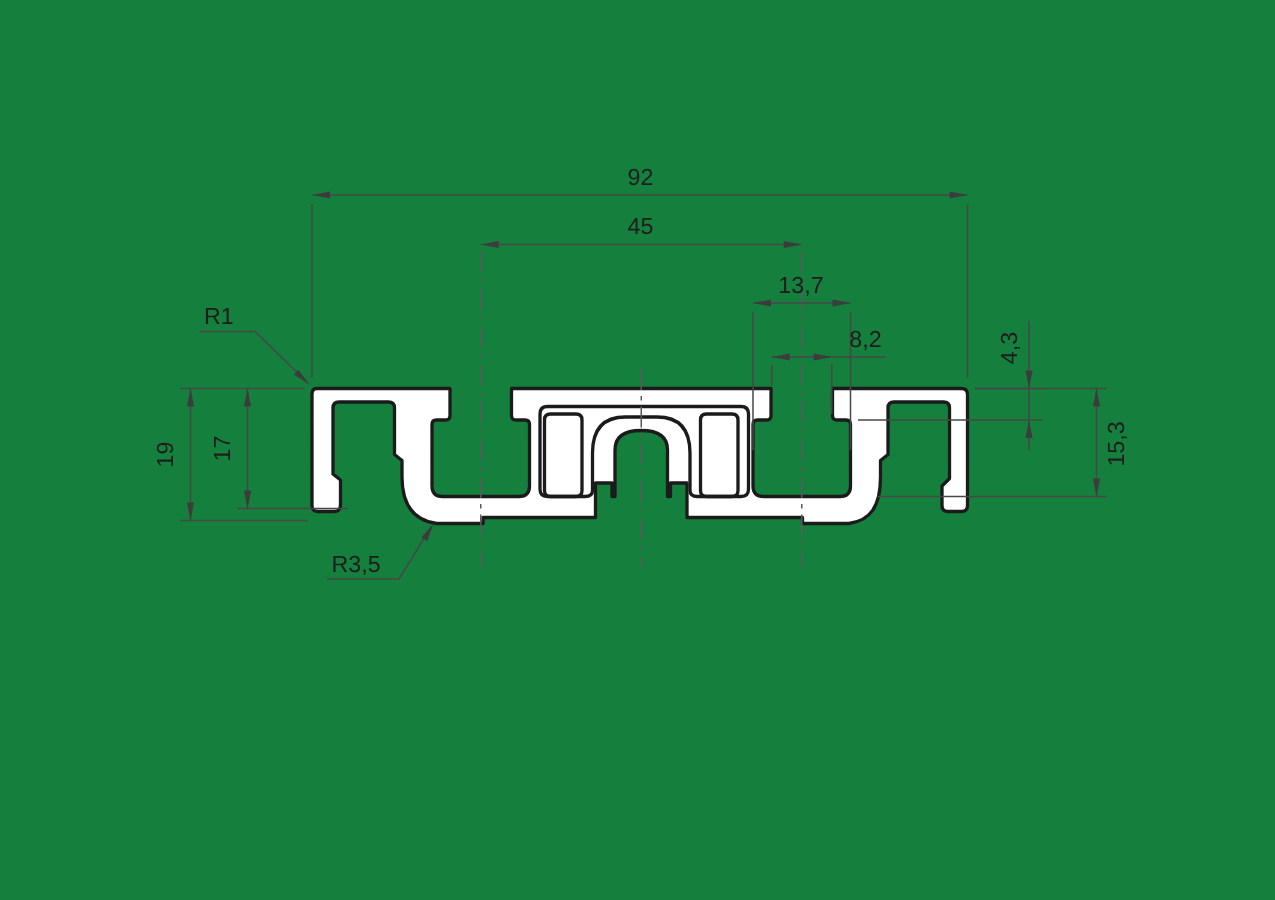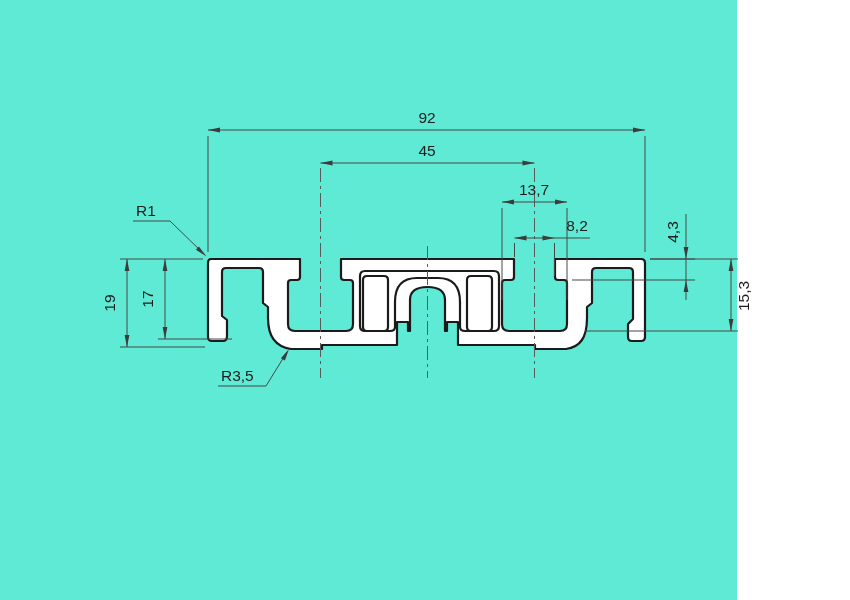--- a/index.html
+++ b/index.html
@@ -1,16 +1,16 @@
 <!DOCTYPE html>
 <html><head>
 <meta charset="utf-8">
 <style>
   html,body{margin:0;padding:0;background:#ffffff;}
-  .page{width:737px;height:600px;background:#5eead4;position:relative;font-family:"Liberation Sans",sans-serif;}
+  .page{width:850px;height:600px;background:#15803d;position:relative;font-family:"Liberation Sans",sans-serif;}
   svg{display:block;}
   .outline{fill:#ffffff;stroke:#1b1b1b;stroke-width:2.2;stroke-linejoin:round;stroke-linecap:round;}
   .inner{fill:none;stroke:#1b1b1b;stroke-width:2.2;stroke-linejoin:round;}
   .dim{stroke:#474747;stroke-width:1;fill:none;}
   .cl{stroke:#5a5a5a;stroke-width:1;fill:none;stroke-dasharray:14 4 3 4;}
   .arr{fill:#3c3c3c;stroke:none;}
   .dimtext{fill:#1d1d1d;font-size:15.5px;}
   .mid{text-anchor:middle;}
 </style>
 </head>

